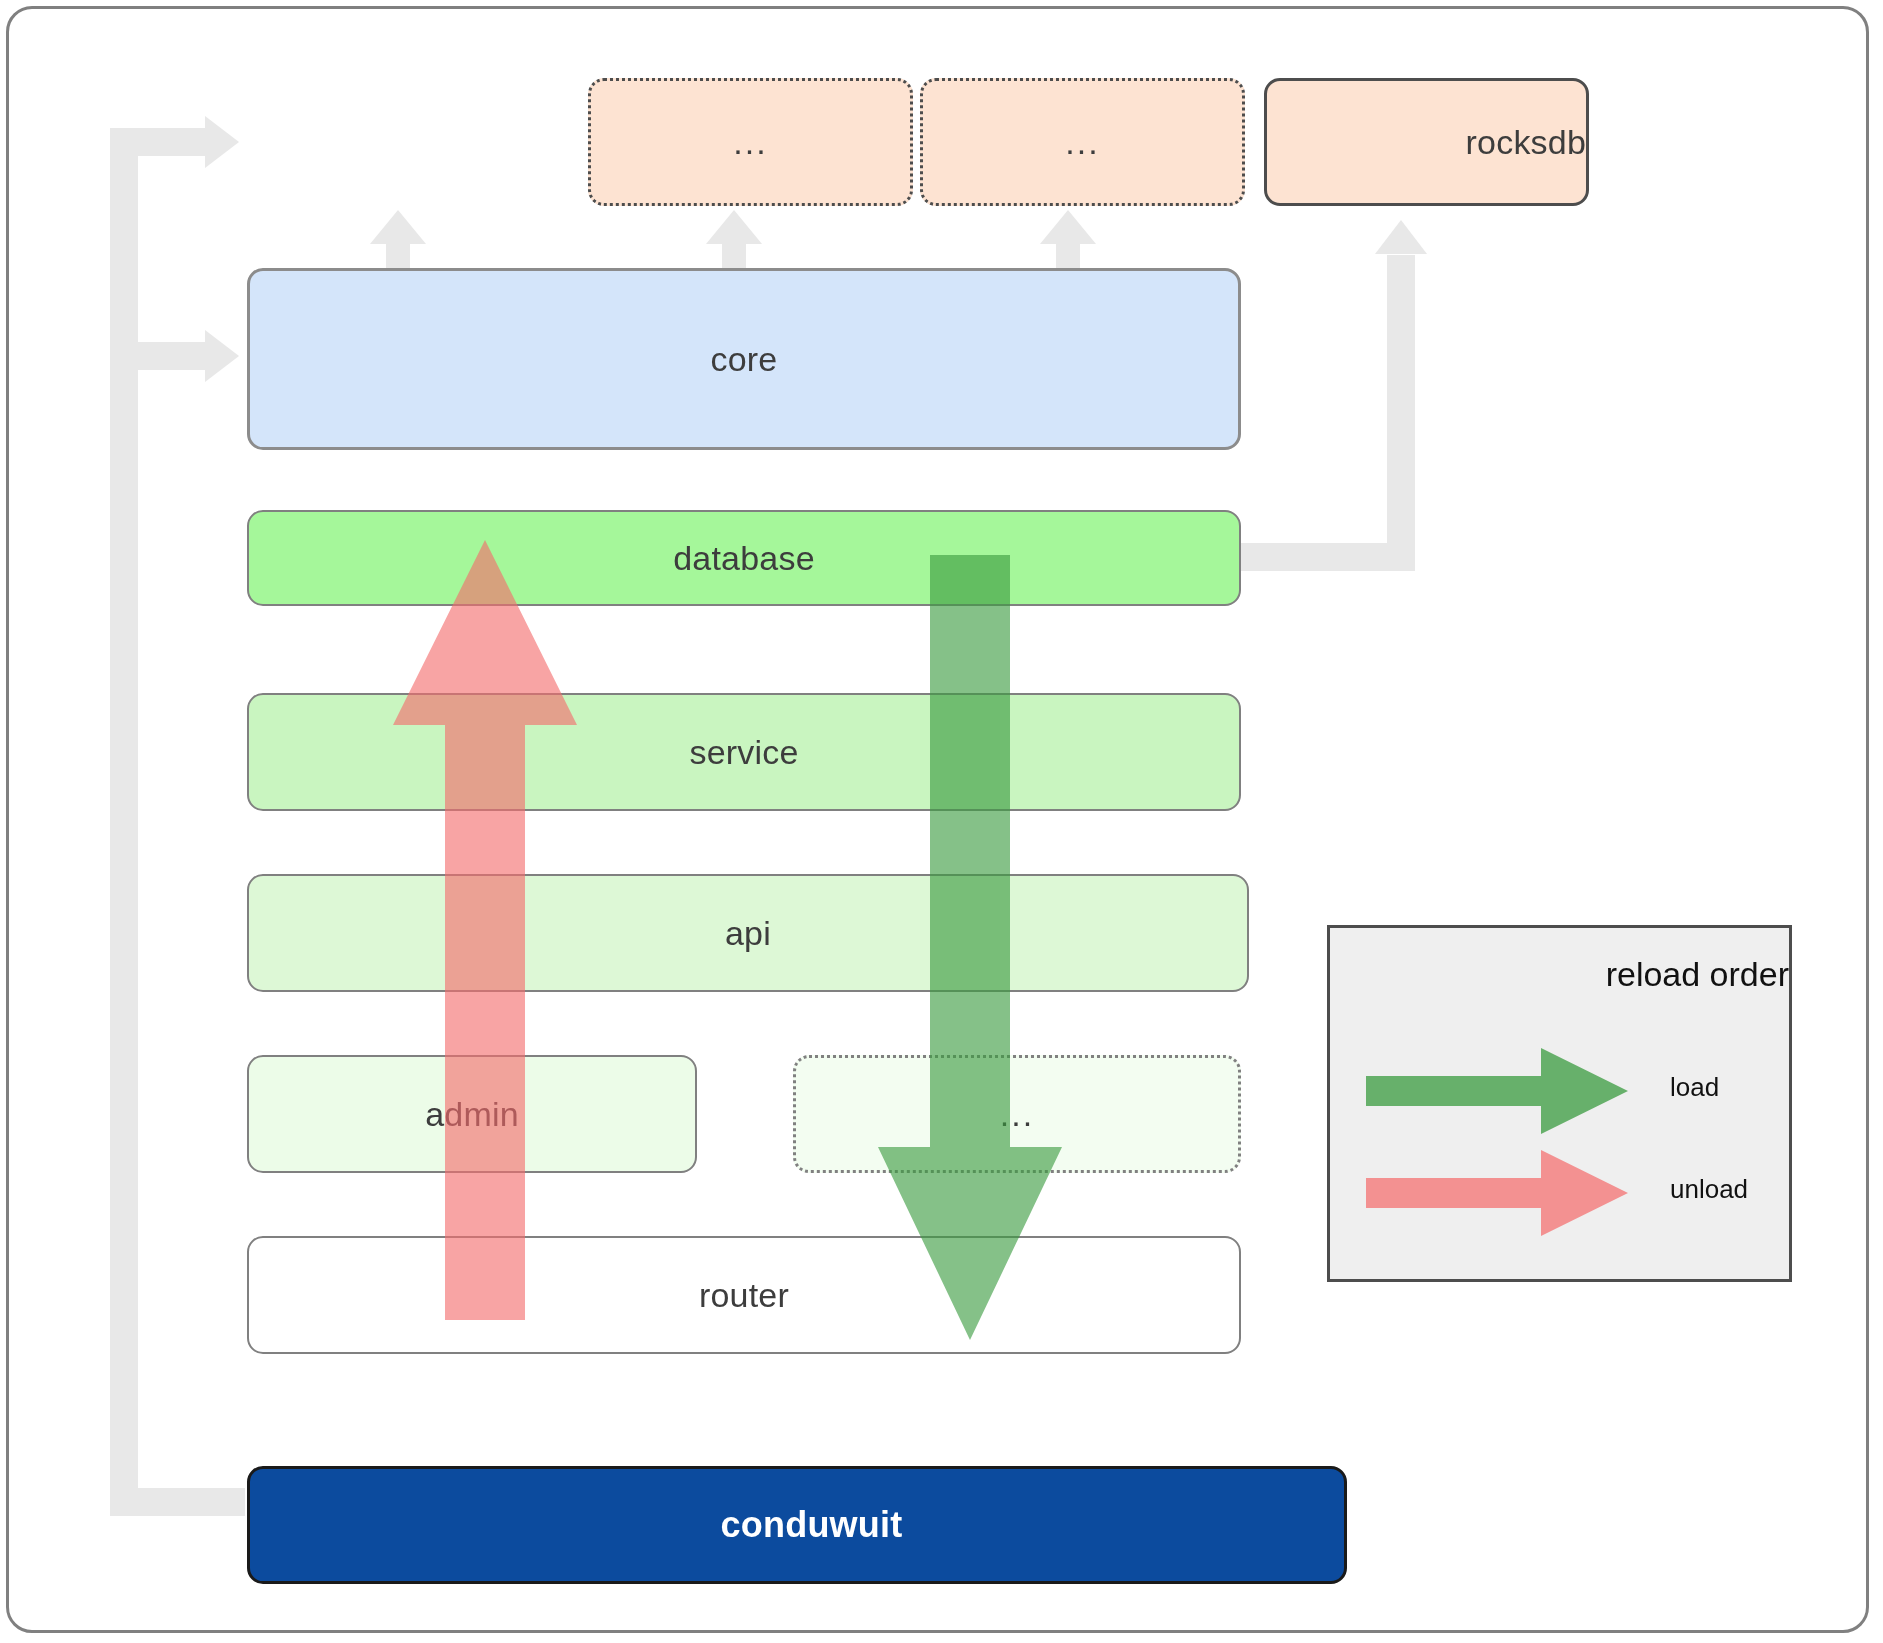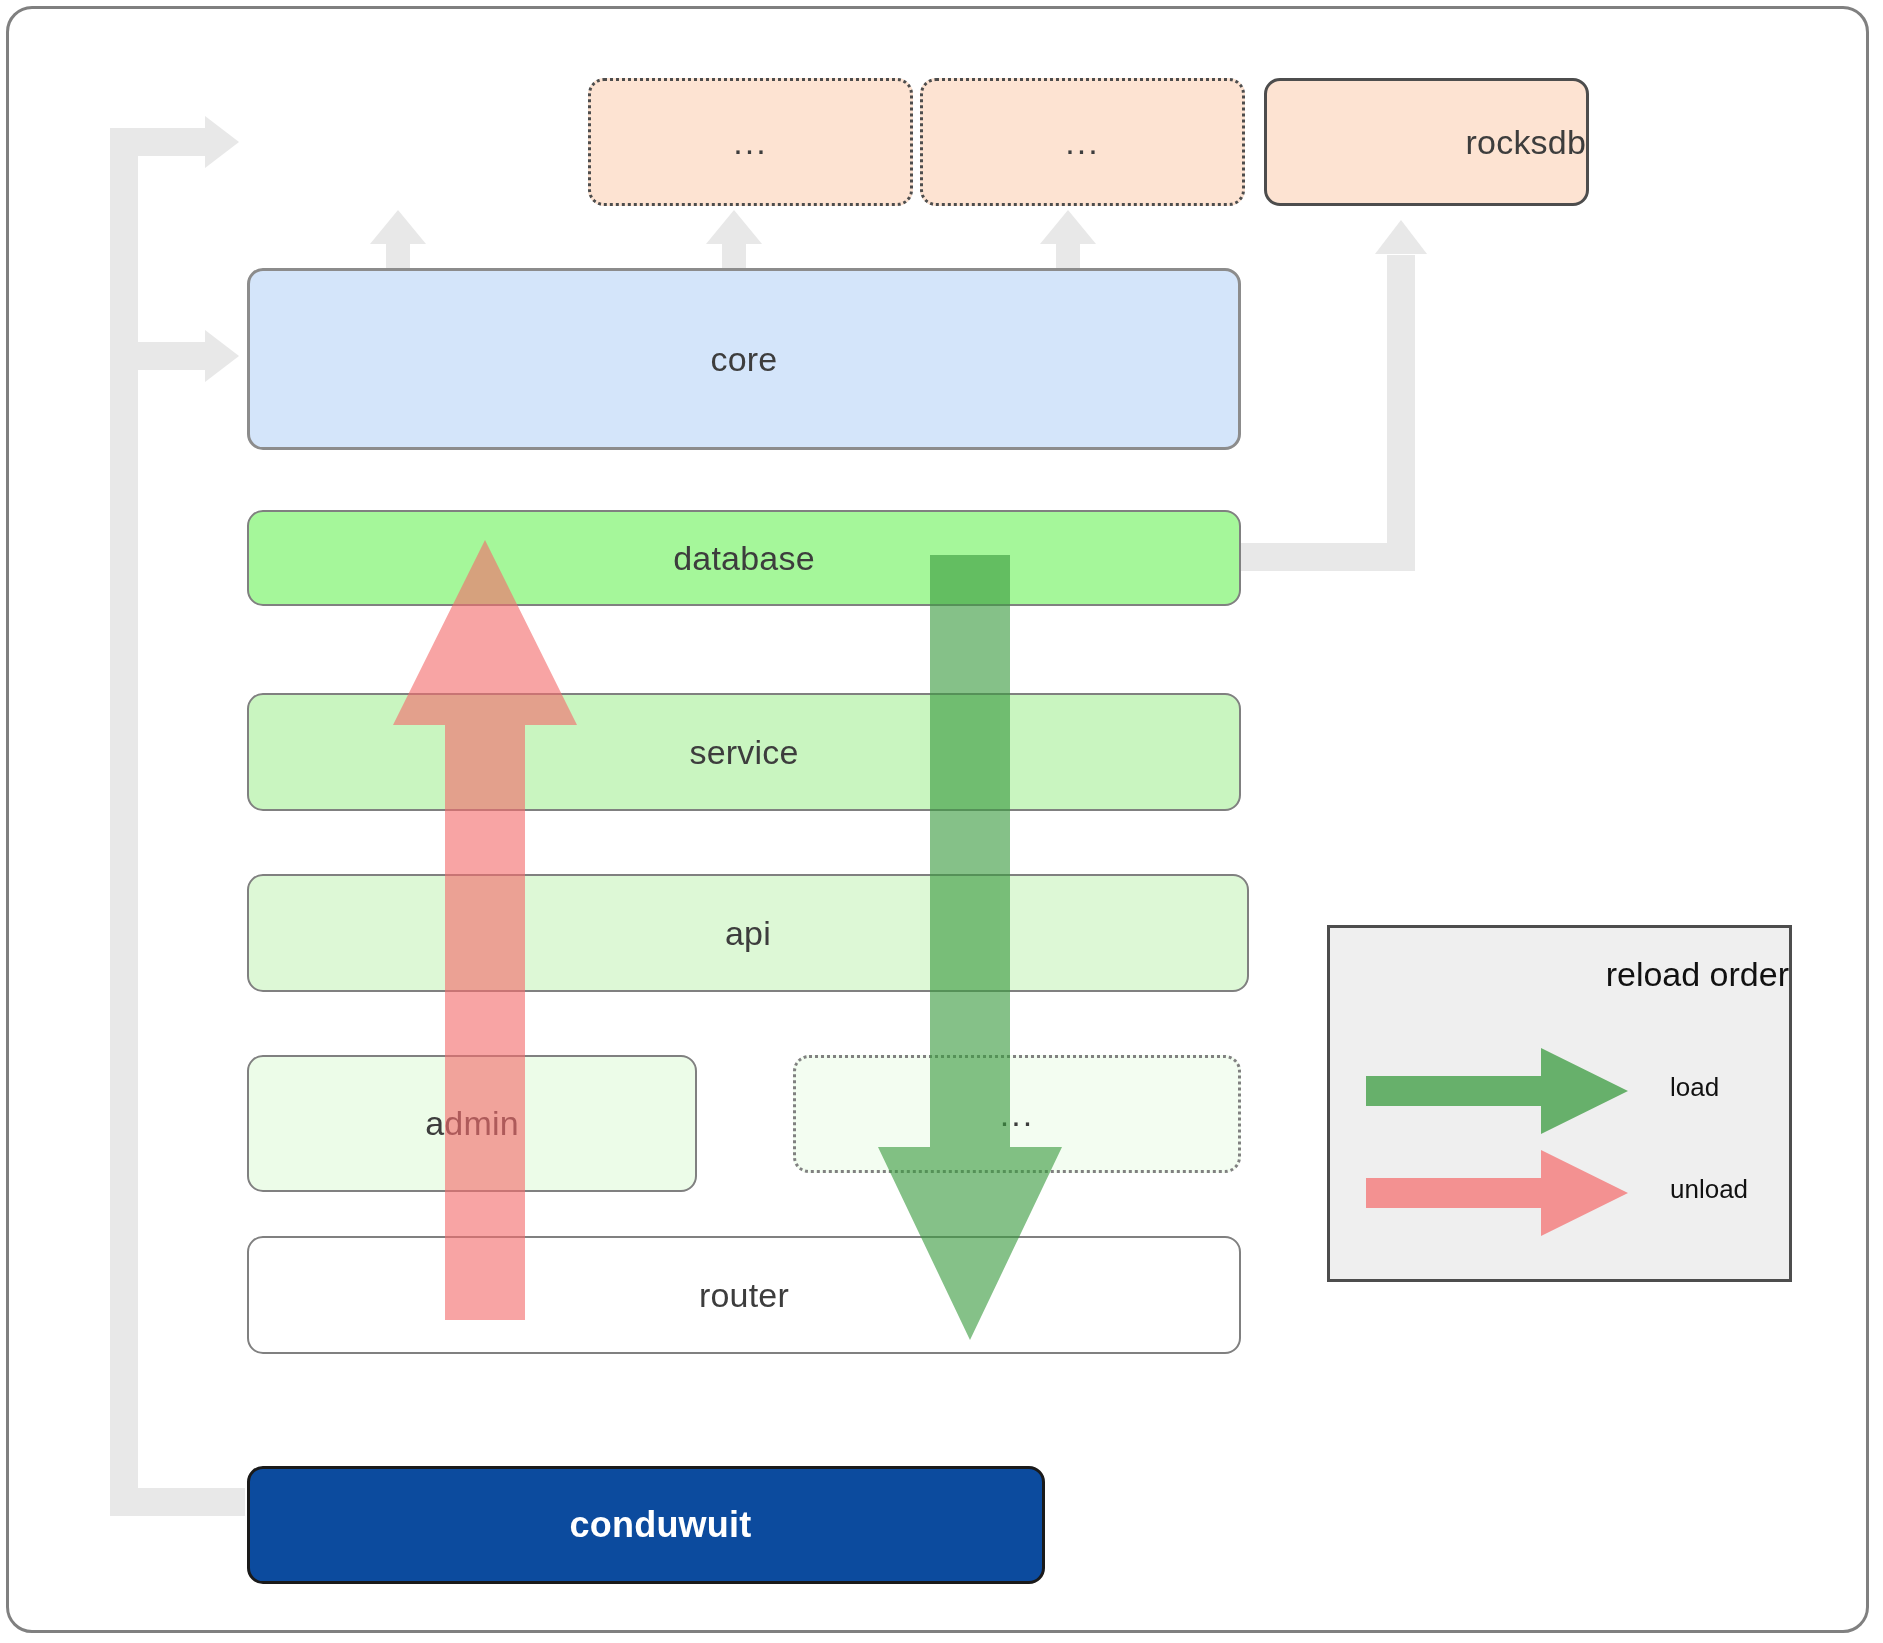--- a/index.html
+++ b/index.html
@@ -186,33 +186,33 @@
   </div>
 
   <div class="node lyr" style="left:247px; top:693px; width:994px; height:118px; background:#c9f5c0;">
     <span>service</span>
   </div>
 
   <div class="node lyr" style="left:247px; top:874px; width:1002px; height:118px; background:#ddf8d6;">
     <span>api</span>
   </div>
 
-  <div class="node lyr" style="left:247px; top:1055px; width:450px; height:137px; background:#ecfce8;">
+  <div class="node lyr" style="left:247px; top:1055px; width:450px; height:118px; background:#ecfce8;">
     <span>admin</span>
   </div>
 
   <div class="node lyr-dotted" style="left:793px; top:1055px; width:448px; height:118px; background:#f3fdf1;">
     <span class="dots">...</span>
   </div>
 
   <div class="node lyr" style="left:247px; top:1236px; width:994px; height:118px; background:#ffffff;">
     <span>router</span>
   </div>
 
-  <div class="node brand" style="left:247px; top:1466px; width:798px; height:118px;padding-left:29px;">
+  <div class="node brand" style="left:247px; top:1466px; width:1100px; height:118px;padding-left:29px;">
     <span>conduwuit</span>
   </div>
 
   <div class="big-arrow" style="left:385px; top:540px;">
     <svg width="200" height="780" viewBox="0 0 200 780">
       <polygon points="100,0 192,185 140,185 140,780 60,780 60,185 8,185" fill="#f46c6c" fill-opacity="0.62"></polygon>
     </svg>
   </div>
 
   <div class="big-arrow" style="left:870px; top:555px;">

